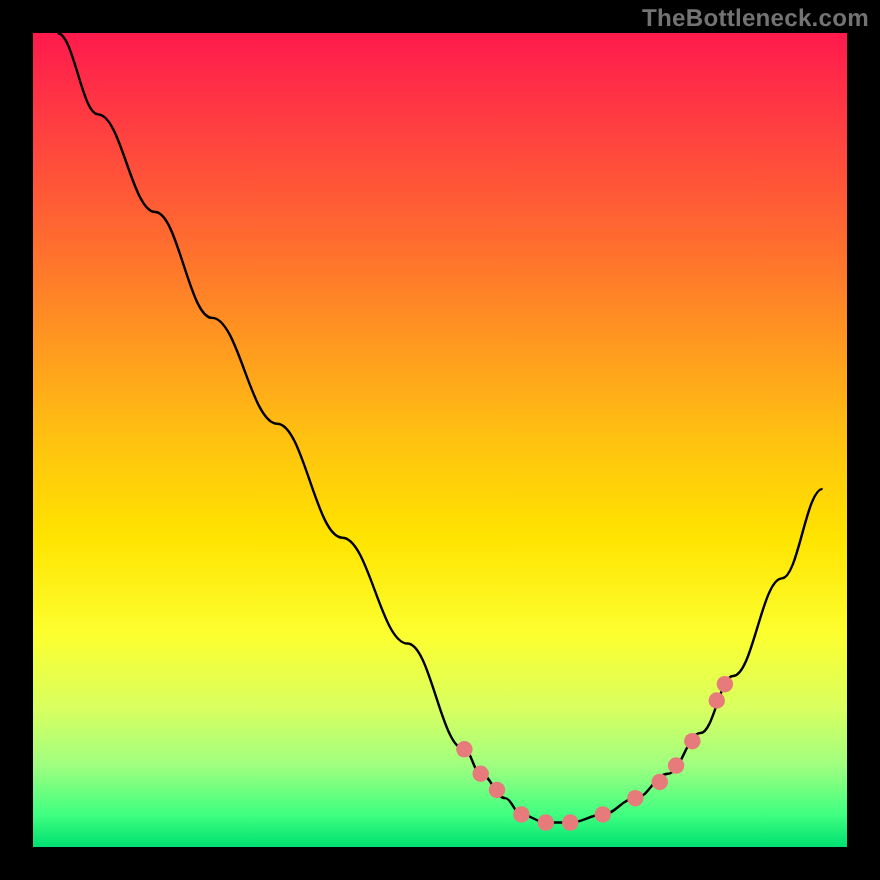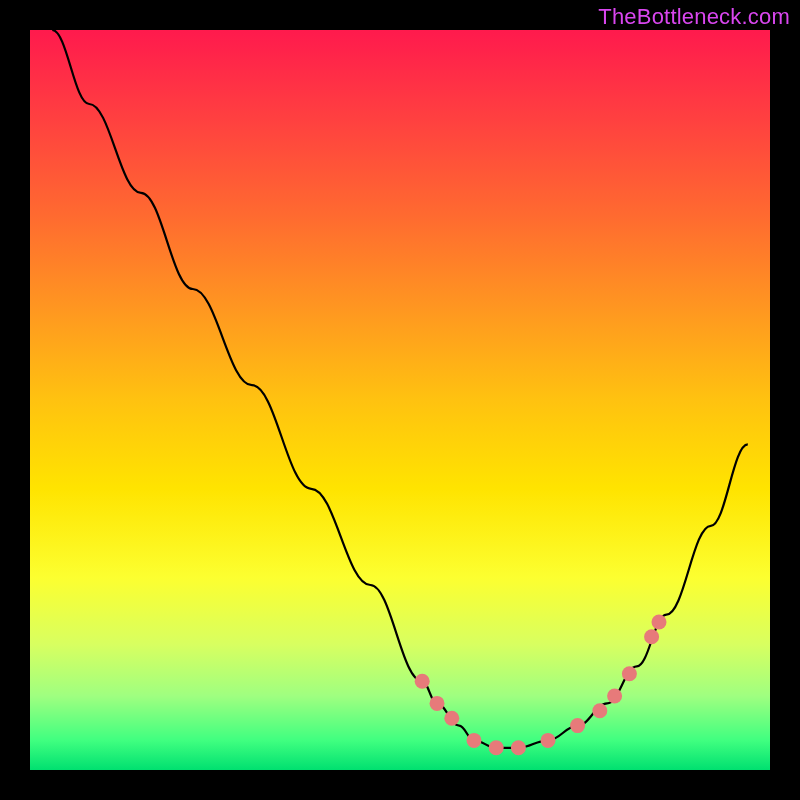--- a/index.html
+++ b/index.html
@@ -28,22 +28,22 @@
       #9fff80 90%,
       #40ff80 96%,
       #00e070 100%);
   }
   .watermark {
     position: absolute;
     top: 4px;
     right: 10px;
     font-family: Arial, Helvetica, sans-serif;
     font-size: 22px;
-    font-weight: normal;
-    color: #d946ef;
+    font-weight: bold;
+    color: #737373;
     letter-spacing: 0.2px;
     z-index: 10;
   }
   svg.plot {
     position: absolute;
     left: 30px;
     top: 30px;
     width: 740px;
     height: 740px;
     z-index: 5;

